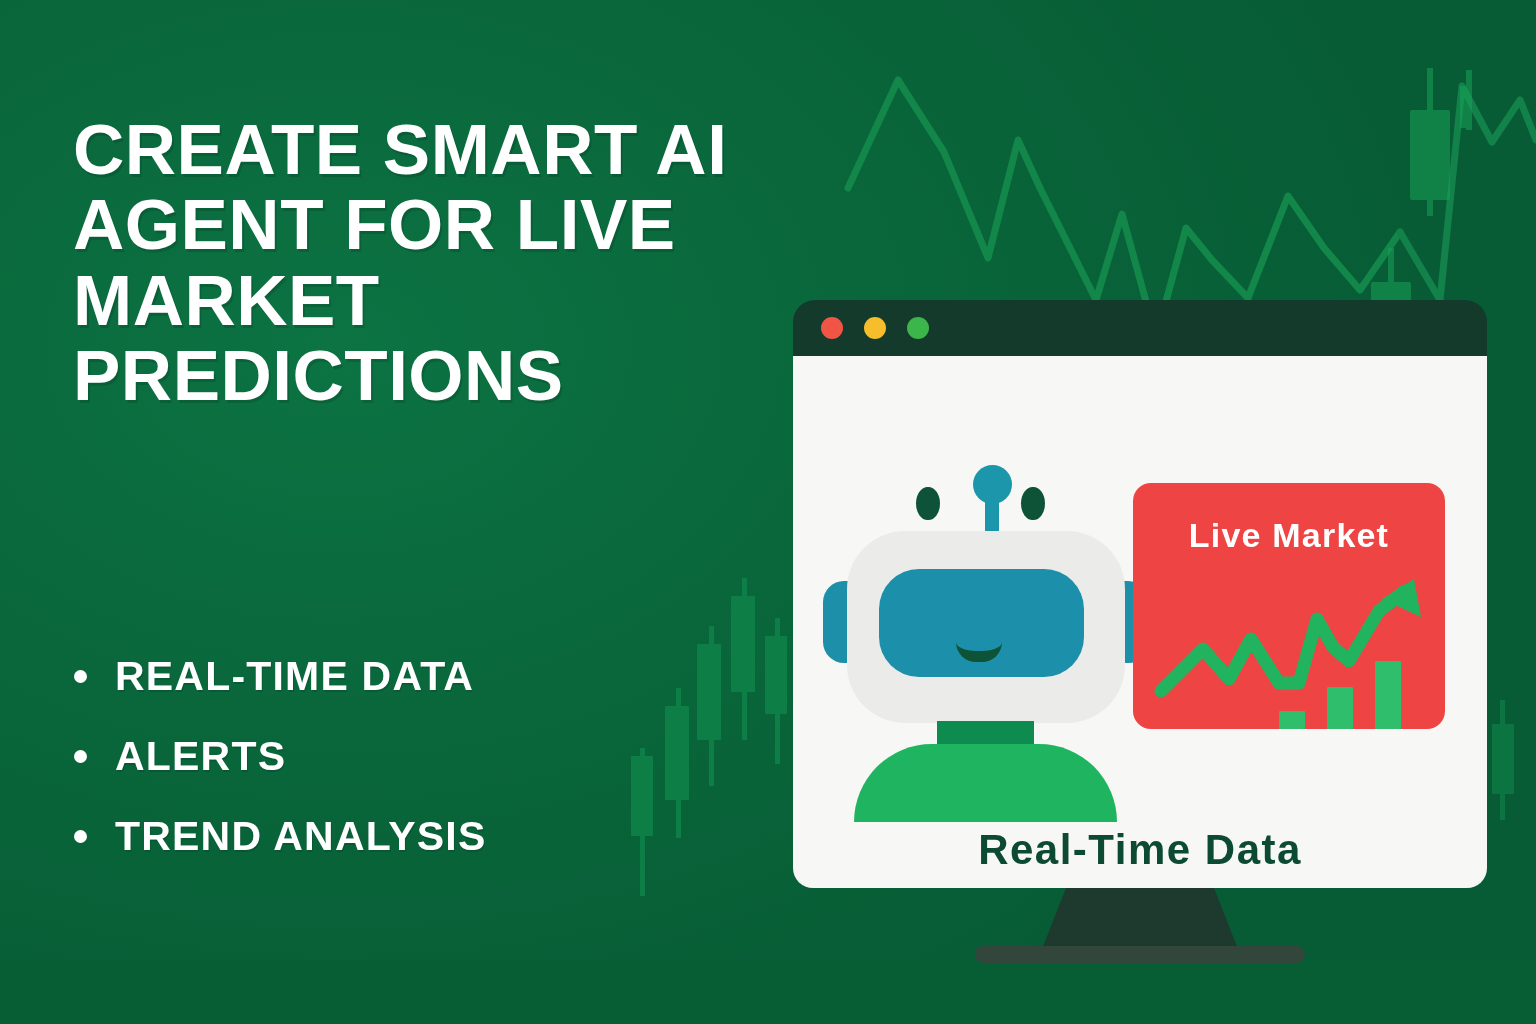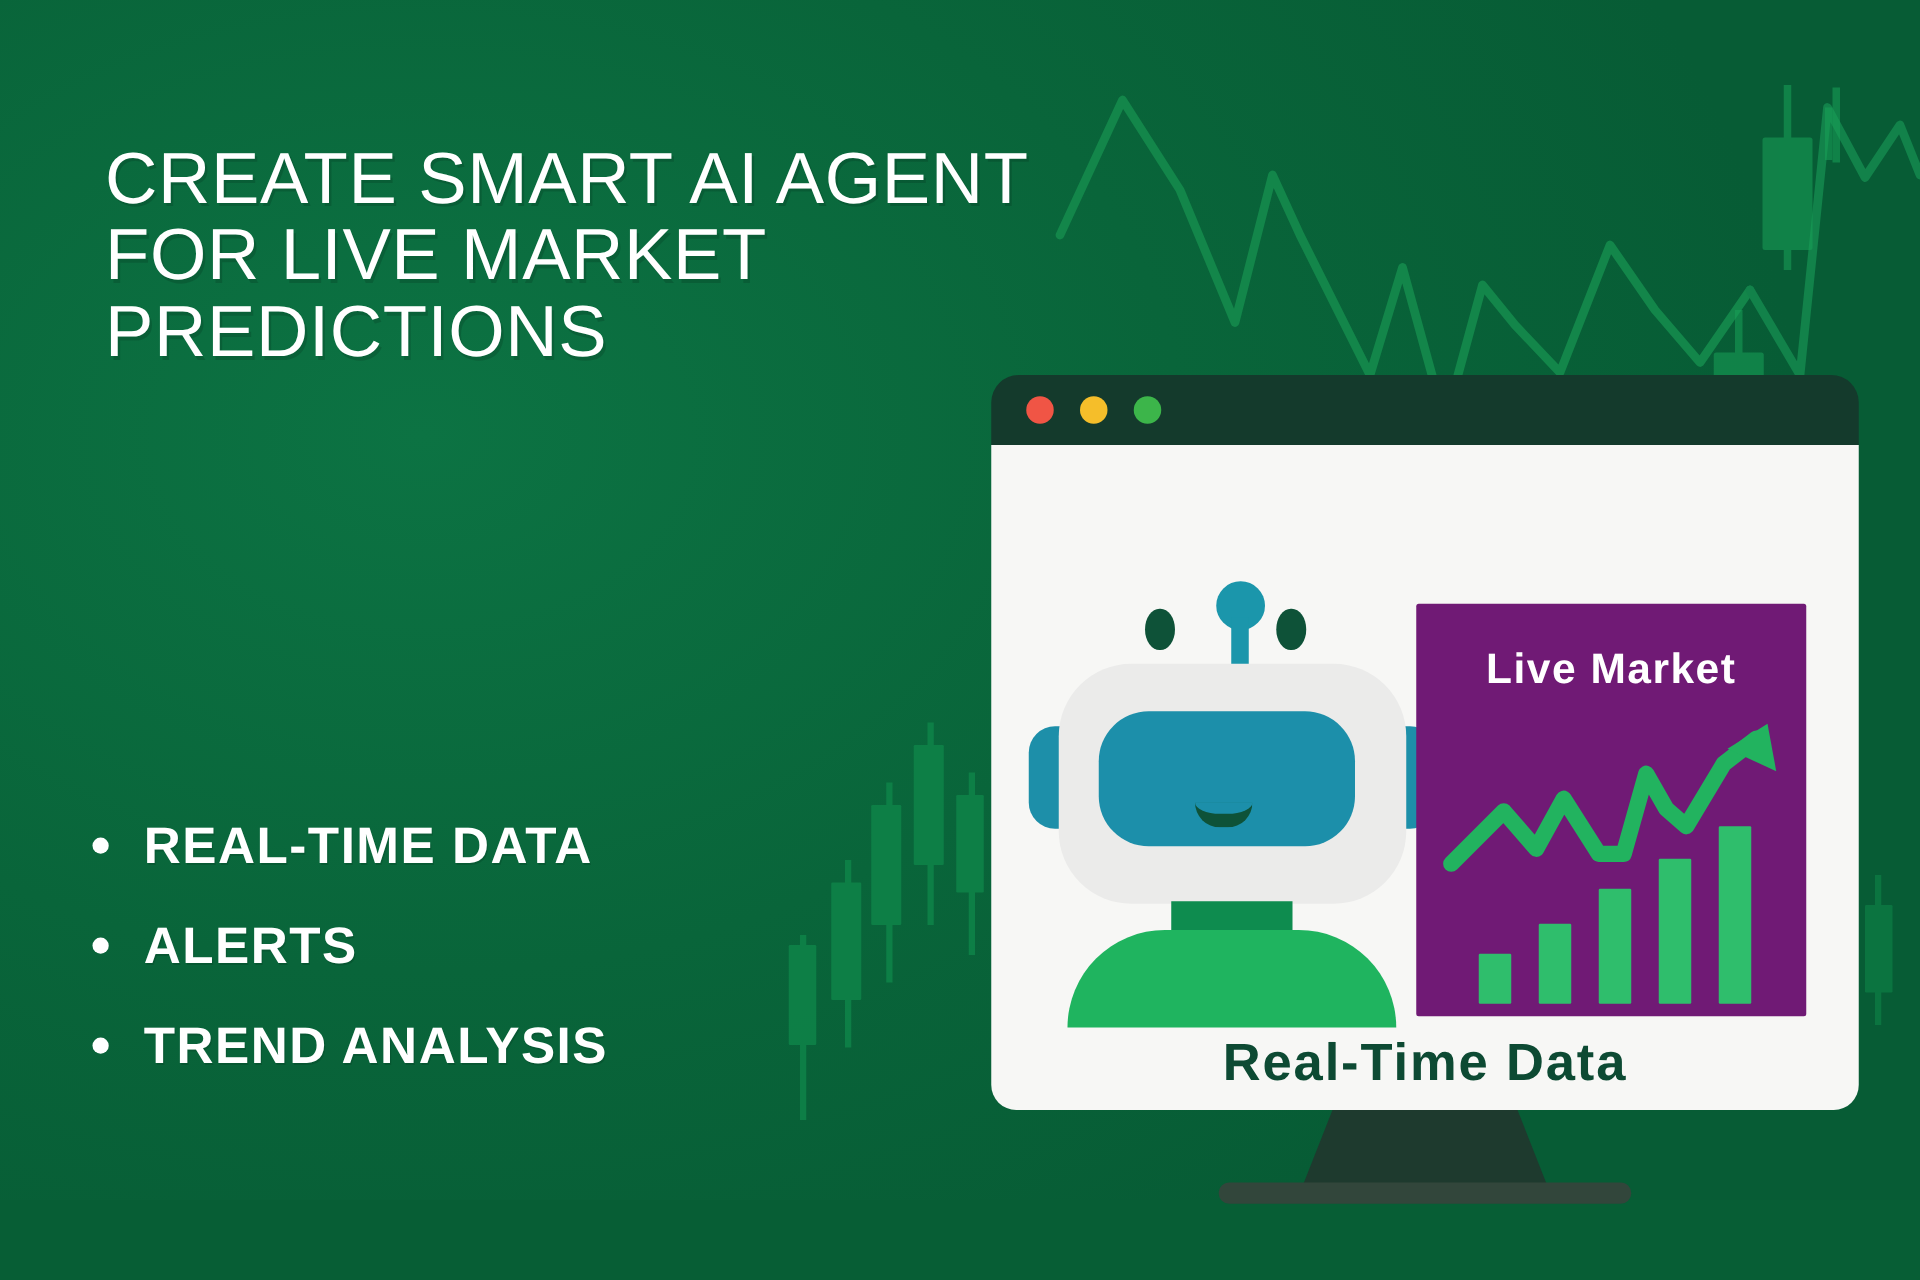--- a/index.html
+++ b/index.html
@@ -18,25 +18,25 @@
 
   
   .bg-layer { position: absolute; inset: 0; pointer-events: none; }
   .floor {
     position: absolute; left: 0; right: 0; top: 960px; height: 64px;
     background: #075E35;
   }
 
   
   .headline {
-    position: absolute; left: 84px; top: 112px;
+    position: absolute; left: 73px; top: 112px;
     width: 760px;
     color: #FFFFFF;
-    font-size: 58px;
-    font-weight: normal;
+    font-size: 71px;
+    font-weight: bold;
     line-height: 1.06;
     letter-spacing: 0.5px;
     text-transform: uppercase;
     text-shadow: 2px 3px 0 rgba(0,0,0,0.13);
   }
 
   
   .bullets {
     position: absolute; left: 74px; top: 636px;
     width: 640px;
@@ -132,22 +132,22 @@
     background: #0E8C4F;
   }
   .body {
     position: absolute; left: 33px; top: 288px; width: 263px; height: 78px;
     background: #1FB45F;
     border-radius: 132px 132px 0 0;
   }
 
   
   .panel {
-    position: absolute; left: 340px; top: 127px; width: 312px; height: 330px;
-    background: #701a75; border-radius: 2px;
+    position: absolute; left: 340px; top: 127px; width: 312px; height: 246px;
+    background: #ef4444; border-radius: 18px;
     overflow: hidden;
   }
   .panel-title {
     position: absolute; left: 0; right: 0; top: 33px;
     text-align: center;
     color: #FFFFFF; font-size: 34px; font-weight: bold;
     letter-spacing: 1.2px;
   }
   .panel svg { position: absolute; left: 0; top: 0; }
 

